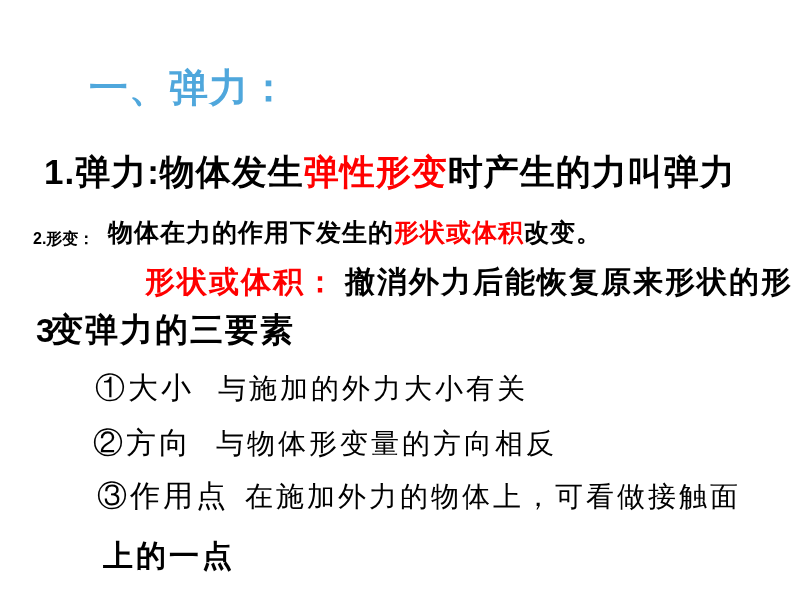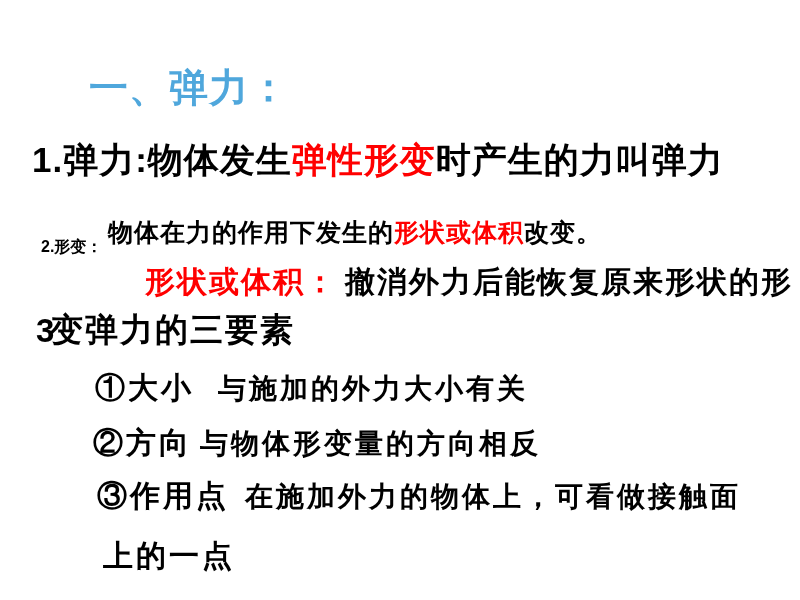--- a/index.html
+++ b/index.html
@@ -19,29 +19,29 @@
   .title {
     position: absolute; left: 89px; top: 68px;
     margin: 0;
     font-size: 39px; font-weight: 700;
     color: #4FA7DC;
     letter-spacing: 1px;
   }
 
   .l1 {
     position: absolute; left: 32px; top: 142px;
-    margin: 0;
+    margin: 12px;
     font-size: 35px; font-weight: 700;
     color: #000000;
     letter-spacing: 1px;
   }
 
   .l2-label {
     position: absolute; left: 33px; top: 231px;
-    margin: 8px;
+    margin: 0;
     font-size: 16px; font-weight: 700;
     color: #000000;
   }
   .l2 {
     position: absolute; left: 108px; top: 220px;
     margin: 0;
     font-size: 25px; font-weight: 700;
     color: #000000;
     letter-spacing: 1px;
   }
@@ -63,29 +63,29 @@
     letter-spacing: 2px;
   }
   .num3 {
     position: absolute; left: -14px; top: 1px;
     font-size: 33px; font-weight: 700;
   }
 
   .item {
     position: absolute;
     margin: 0;
-    font-size: 30px; font-weight: 700;
+    font-size: 30px; font-weight: 400;
     color: #000000;
     letter-spacing: 3px;
   }
   .item .idesc { font-size: 28px; letter-spacing: 3px; }
   .item1 { left: 95px; top: 373px; }
   .item1 .idesc { margin-left: 24px; }
   .item2 { left: 93px; top: 428px; }
-  .item2 .idesc { margin-left: 8px; }
+  .item2 .idesc { margin-left: 24px; }
   .item3 { left: 97px; top: 481px; }
   .item3 .idesc { margin-left: 16px; text-align: right; }
   .item-wrap {
     position: absolute; left: 85px; top: 523px;
     margin: 18px;
     font-size: 30px; font-weight: 700;
     color: #000000;
     letter-spacing: 3px;
   }
 

